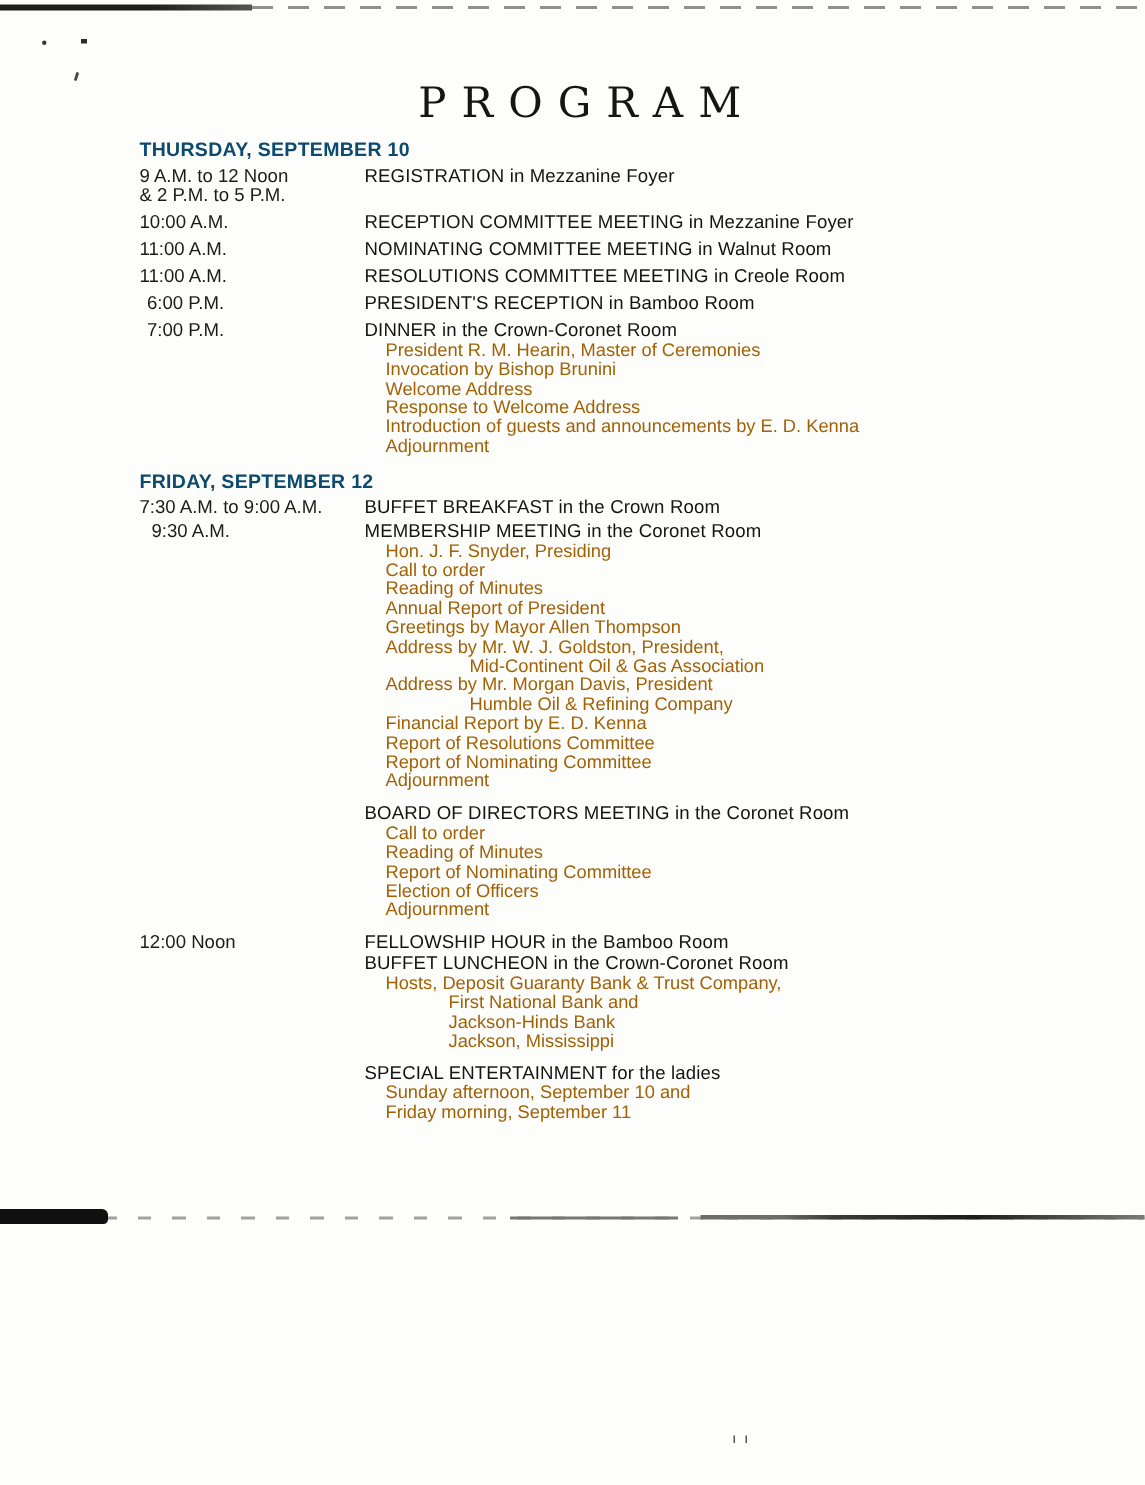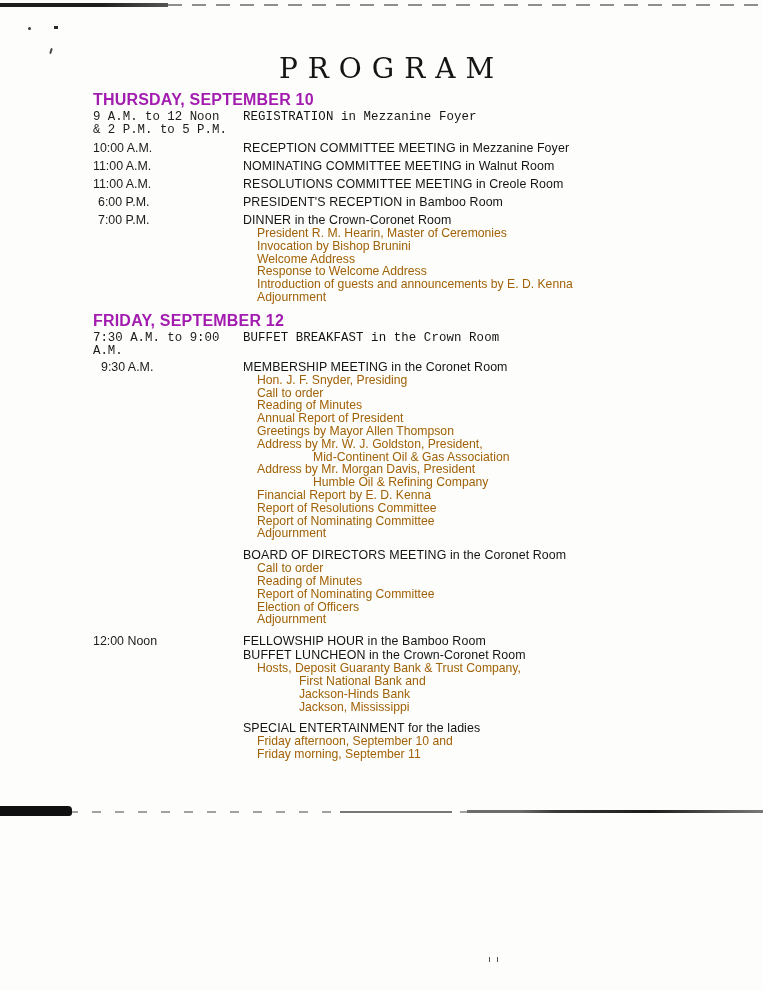--- a/index.html
+++ b/index.html
@@ -47,27 +47,27 @@
     position: absolute; top: 52px; left: 0; width: 763px;
     text-align: center;
     font-family: "DejaVu Serif", "Liberation Serif", serif;
     font-size: 28px; font-weight: 400;
     letter-spacing: 10px; padding-left: 10px;
     color: #151515;
   }
   .content { position: absolute; left: 93px; top: 93px; width: 640px; }
 
   .sec-heading {
-    font-size: 16px; font-weight: bold; line-height: 14px;
-    letter-spacing: .2px; color: #a21caf;
+    font-size: 13px; font-weight: bold; line-height: 14px;
+    letter-spacing: .2px; color: #0c4a6e;
   }
   .sec-heading.friday { margin-top: 10px; }
 
   .row { display: flex; margin-top: 5px; font-size: 12.4px; line-height: 13px; }
-  .row.first { margin-top: 4px; font-family: Liberation Mono, monospace; }
+  .row.first { margin-top: 4px; }
   .row.gap { margin-top: 9px; }
   .timecol { flex: 0 0 150px; width: 150px; }
   .timecol .tline { line-height: 13px; }
   .tind1 { padding-left: 5px; }
   .tind2 { padding-left: 8px; }
   .eventcol { flex: 1; }
   .event { line-height: 13px; letter-spacing: .1px; color: #141414; }
   .details { margin-top: 0; }
   .dl { font-size: 12.2px; line-height: 12.8px; color: #a16207; }
   .i1 { margin-left: 14px; }
@@ -228,20 +228,20 @@
           <div class="dl i2">Jackson, Mississippi</div>
         </div>
       </div>
     </div>
 
     <div class="row gap">
       <div class="timecol"></div>
       <div class="eventcol">
         <div class="event">SPECIAL ENTERTAINMENT for the ladies</div>
         <div class="details">
-          <div class="dl i1">Friday afternoon, September 10 and</div>
+          <div class="dl i1">Sunday afternoon, September 10 and</div>
           <div class="dl i1">Friday morning, September 11</div>
         </div>
       </div>
     </div>
 
   </div>
 </div>
 
 </body></html>

